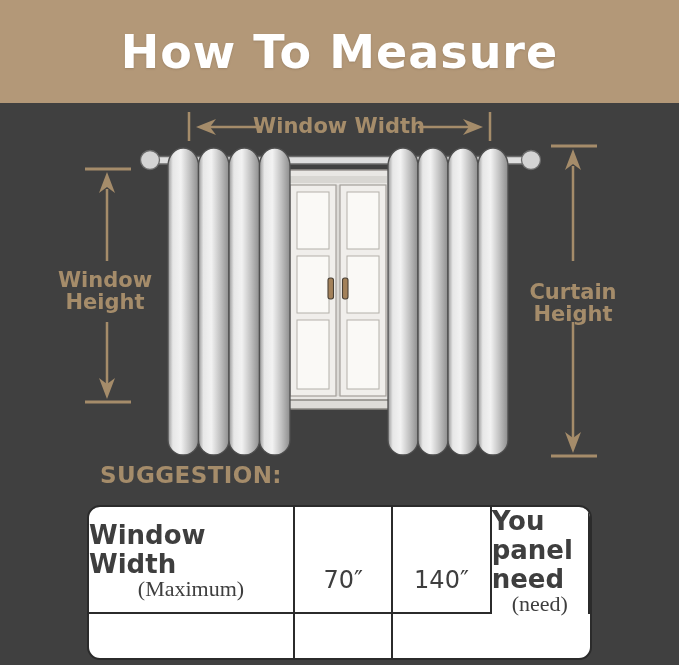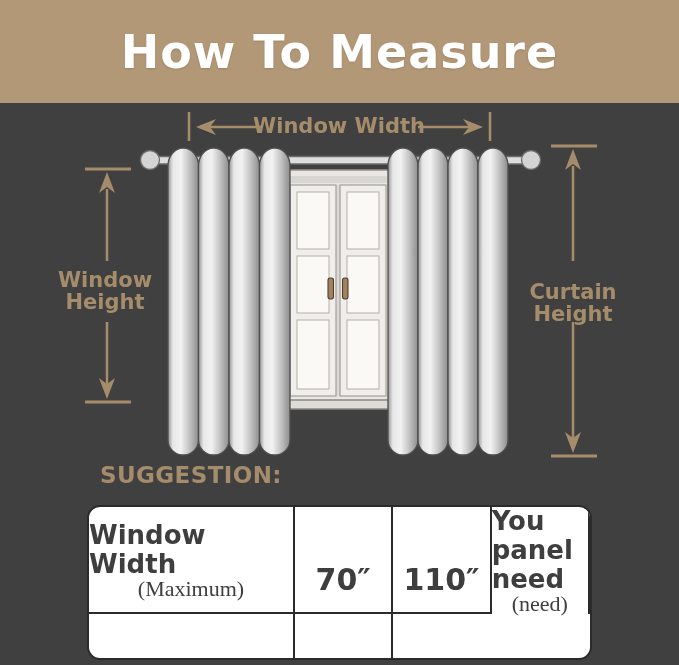--- a/index.html
+++ b/index.html
@@ -39,21 +39,21 @@
   .size-table{position:absolute;left:87px;top:505px;width:505px;height:155px;
     box-sizing:border-box;border:2.5px solid var(--table-border,#2b2b2b);border-radius:13px;
     background:#fff;display:grid;grid-template-columns:206px 1fr 1fr 1fr;grid-template-rows:1fr 1fr;
     overflow:hidden;}
   .cell{display:flex;flex-direction:column;align-items:center;justify-content:center;
     color:var(--table-text,#3e3e3e);box-sizing:border-box;}
   .b-r{border-right:2px solid var(--table-border,#2b2b2b);}
   .b-b{border-bottom:2px solid var(--table-border,#2b2b2b);}
   .cell-title{font-size:26px;font-weight:bold;line-height:29px;}
   .cell-sub{font-size:22px;line-height:20px;font-family:Liberation Serif, serif;}
-  .cell-value{font-size:30px;font-weight:bold;margin-top:40px;}
+  .cell-value{font-size:24px;font-weight:normal;margin-top:40px;}
 </style>
 </head>
 <body>
 
 <div class="page">
 
   <div class="header">
     <h1>How To Measure</h1>
   </div>
 
@@ -170,21 +170,21 @@
   <div class="size-table">
 
     <div class="cell b-r b-b">
       <div class="cell-title">Window Width</div>
       <div class="cell-sub">(Maximum)</div>
     </div>
     <div class="cell b-r b-b">
       <div class="cell-value">70″</div>
     </div>
     <div class="cell b-r b-b">
-      <div class="cell-value">110″</div>
+      <div class="cell-value">140″</div>
     </div>
 
     <div class="cell b-r">
       <div class="cell-title">You panel need</div>
       <div class="cell-sub">(need)</div>
     </div>
     <div class="cell b-r">
       <div class="cell-value">2</div>
     </div>
     <div class="cell b-r">

